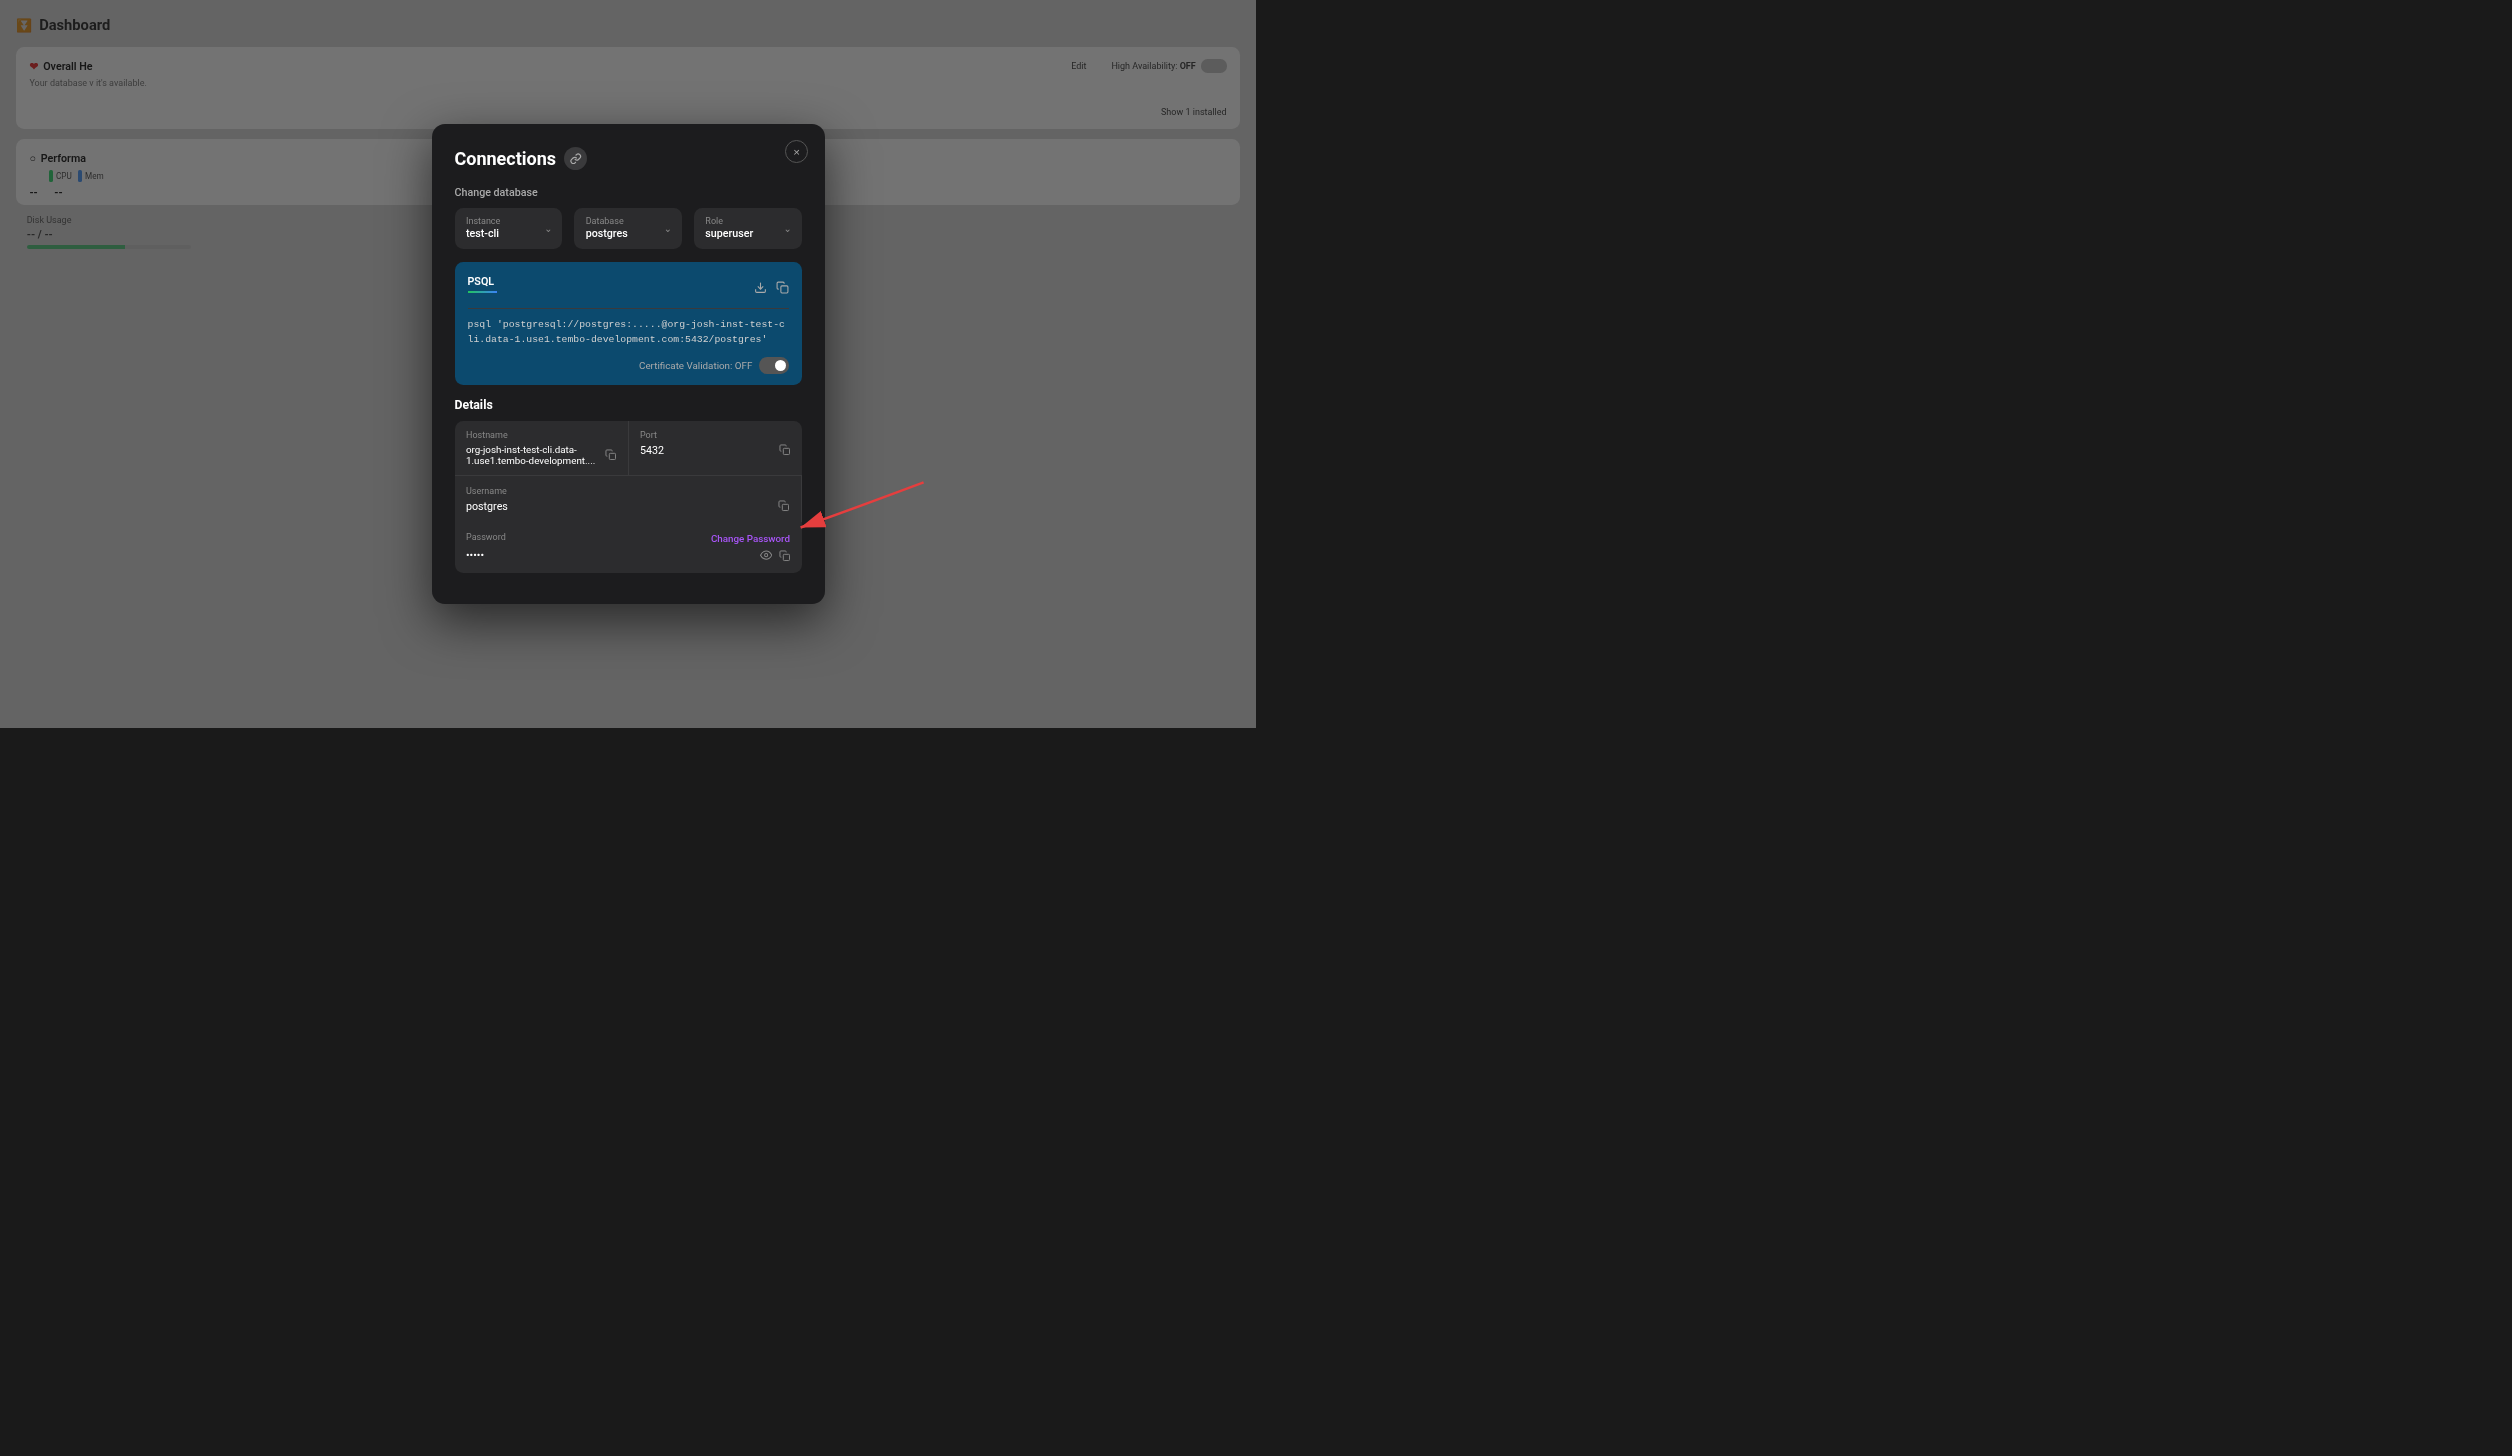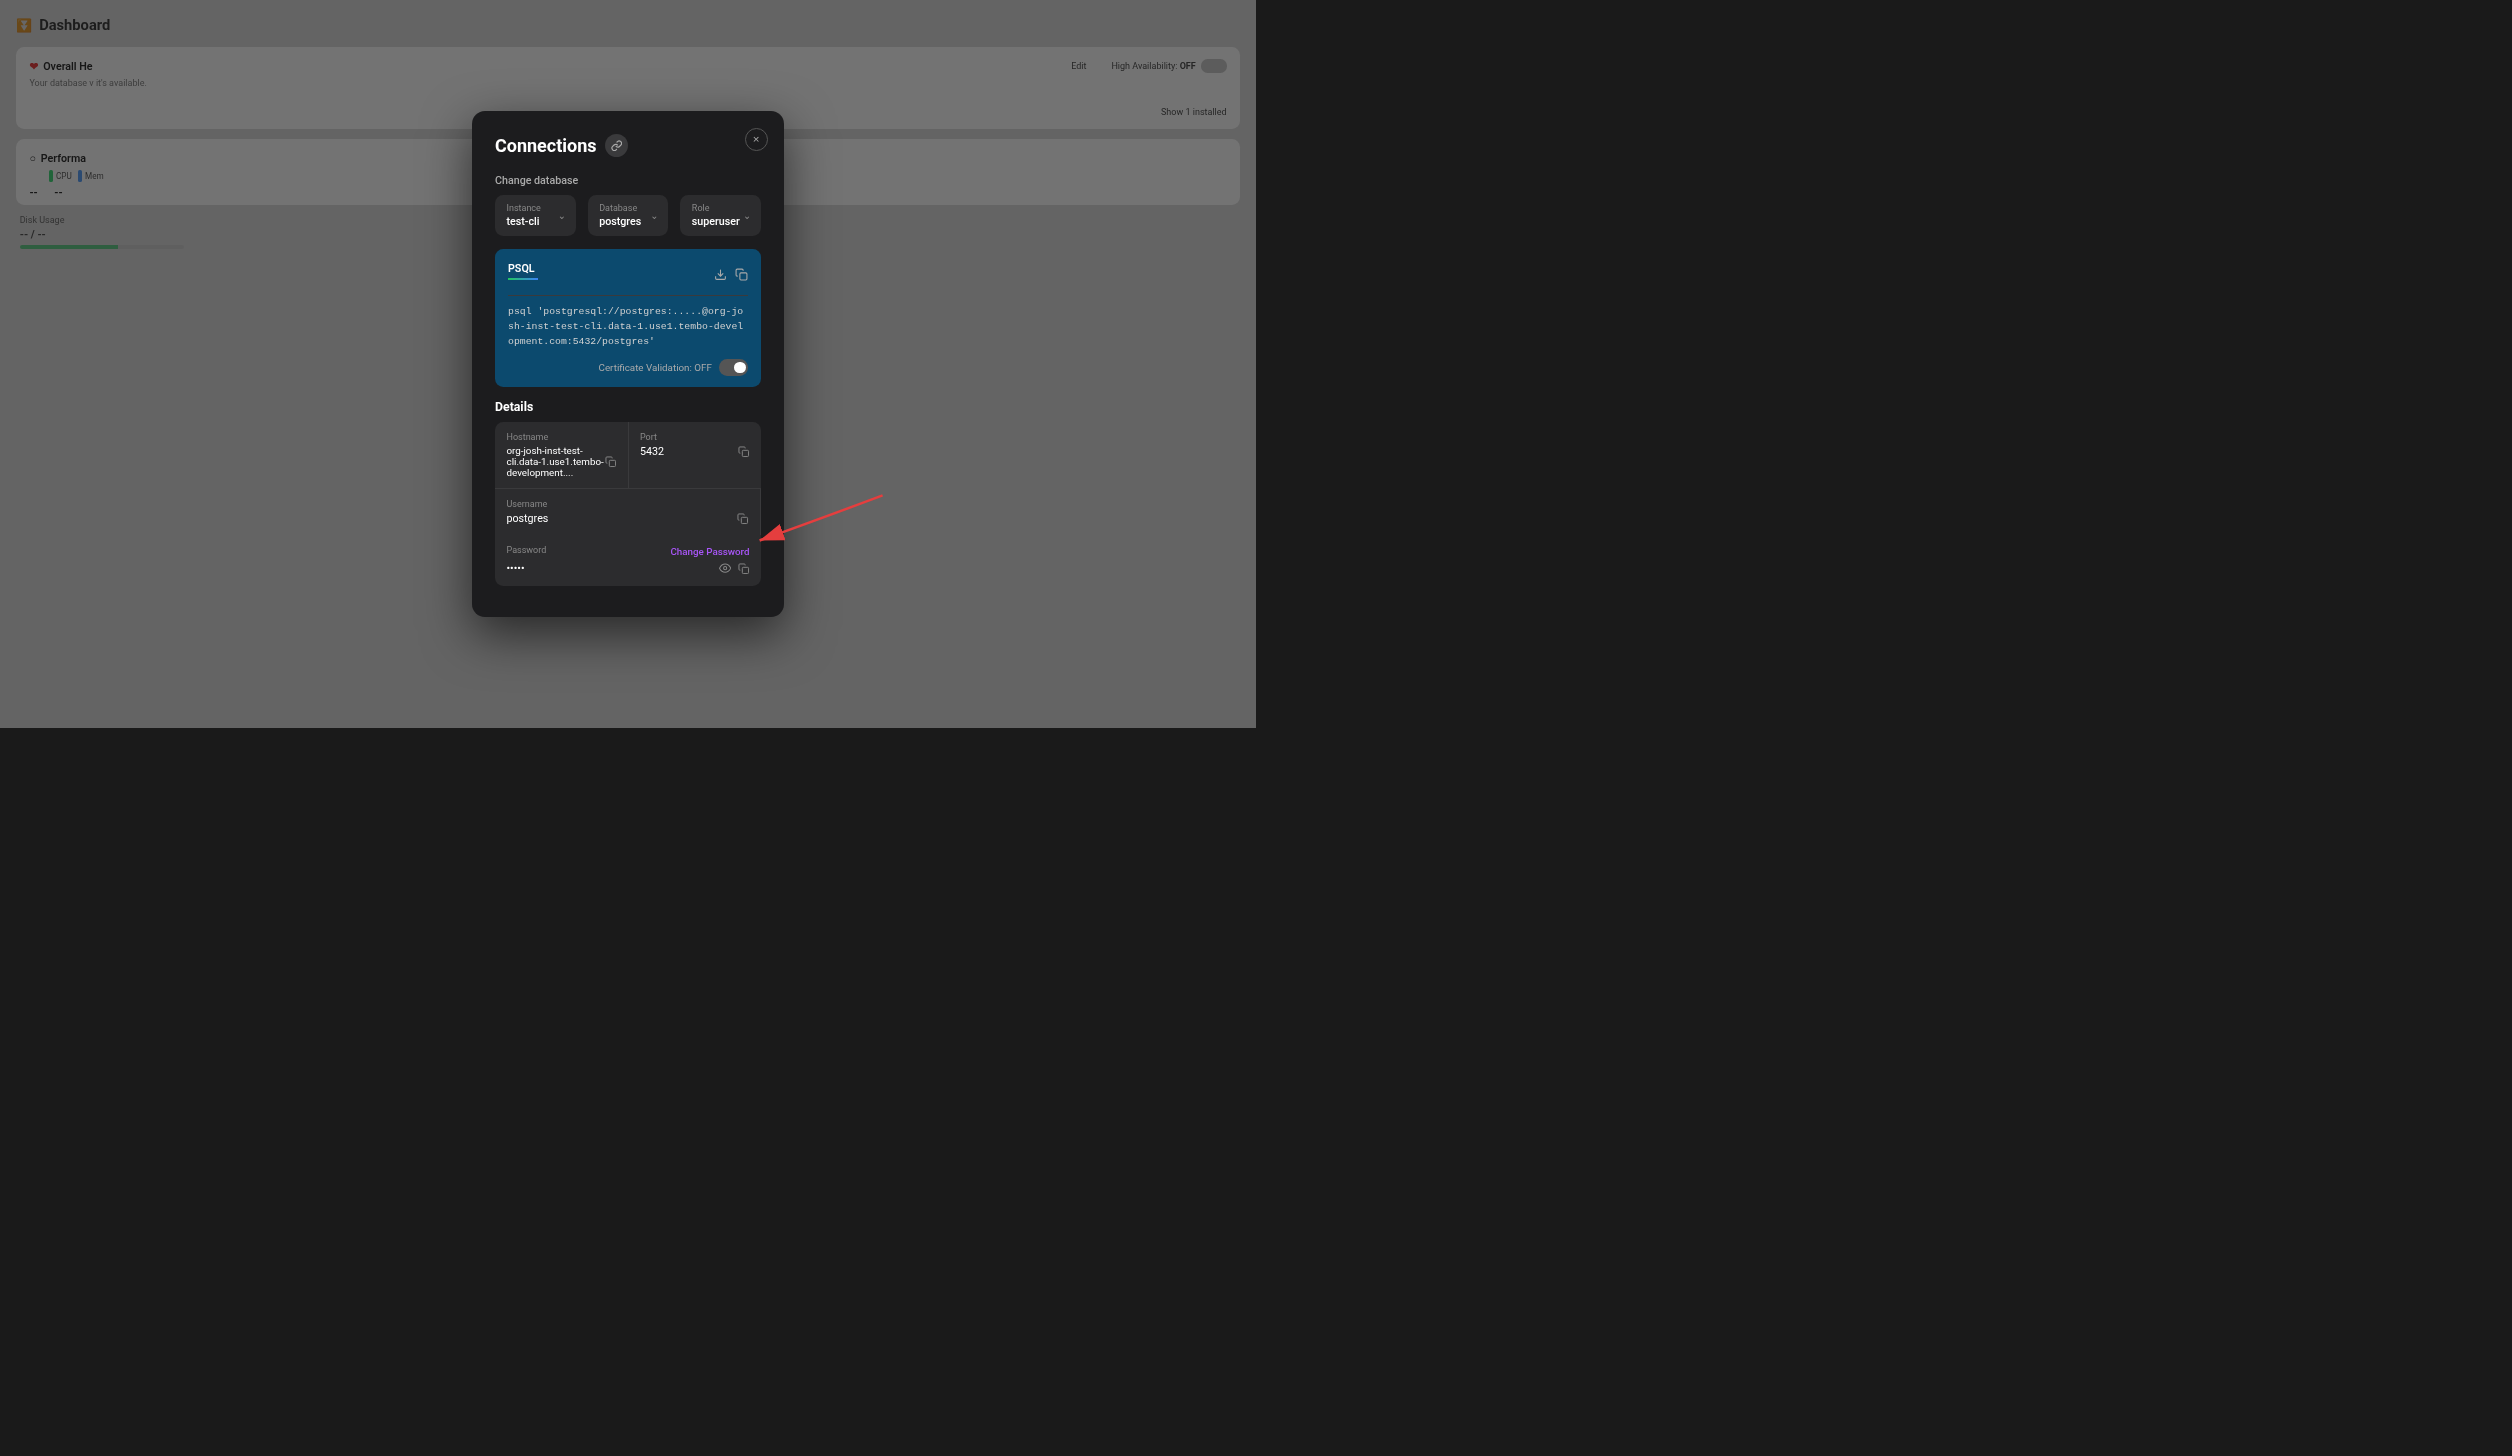--- a/index.html
+++ b/index.html
@@ -89,21 +89,21 @@
       display: flex;
       align-items: center;
       justify-content: center;
       z-index: 10;
     }
 
     
     .modal {
       background: #1c1c1e;
       border-radius: 13px;
-      width: 312px;
+      width: 393px;
       padding: 23px;
       position: relative;
       color: #fff;
       box-shadow: 0 16.4px 49px rgba(0,0,0,0.6);
     }
 
     .modal-header {
       display: flex;
       align-items: center;
       gap: 8.2px;
@@ -430,21 +430,21 @@
         <span style="width:3.3px; height:11.5px; background:#60a5fa; border-radius:1.6px; display:inline-block;"></span>
         <span>Mem</span>
       </div>
     </div>
     <div style="display:flex; gap:16.4px; margin-top:3.3px;">
       <span style="font-size:10.7px; font-weight:700; color:#333;">--</span>
       <span style="font-size:10.7px; font-weight:700; color:#333;">--</span>
     </div>
   </div>
 
-  <div style="margin-top:6.6px; padding:0 3.3px;">
+  <div style="margin-top:6.6px; padding:0 3.3px;margin-left:7px;">
     <div style="font-size:9px; color:#555; margin-bottom:3.3px;">Disk Usage</div>
     <div style="font-size:10.7px; font-weight:700; color:#333; margin-bottom:3.3px;">-- / --</div>
     <div class="disk-bar"></div>
   </div>
 </div>
 
 <div class="overlay">
 
   <div class="modal">
 

